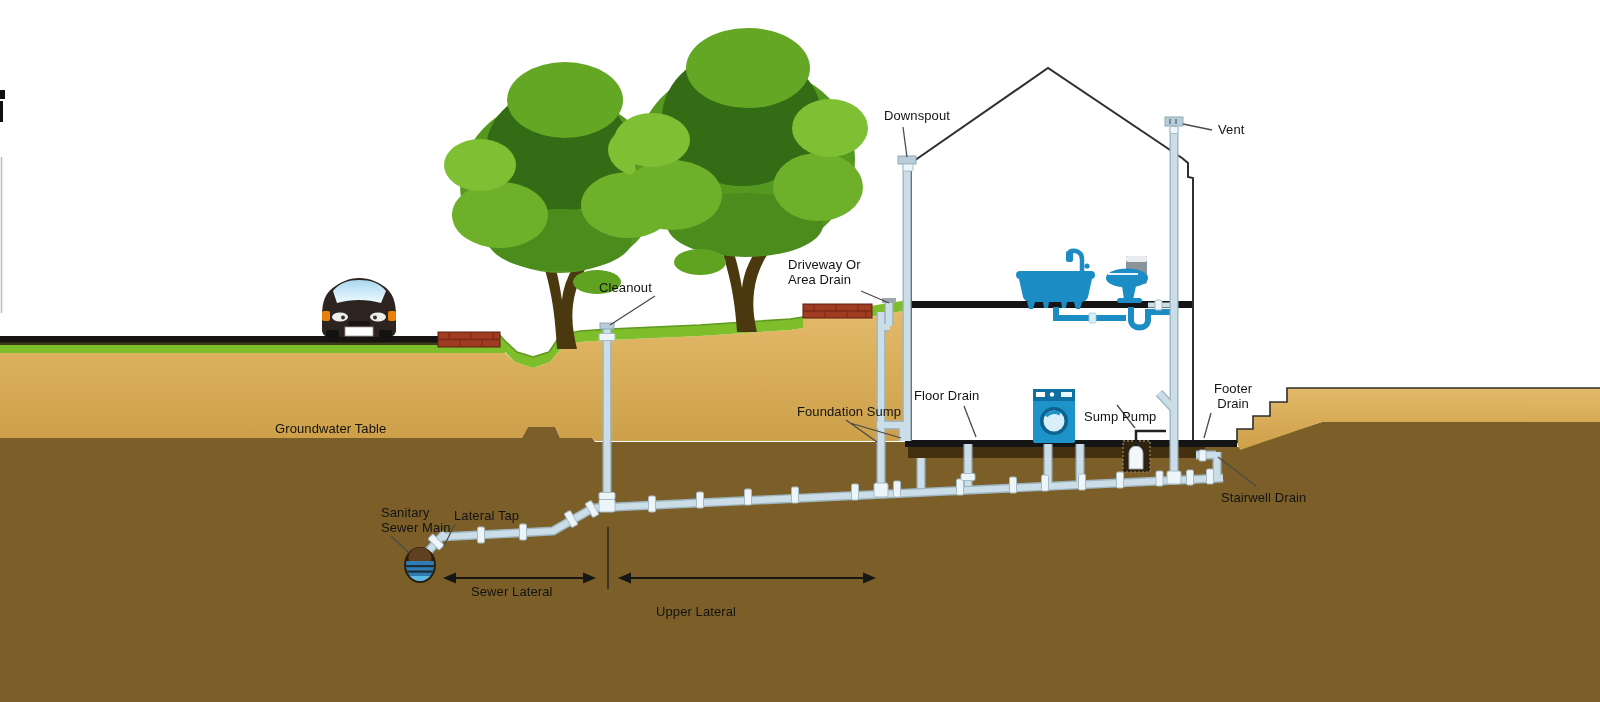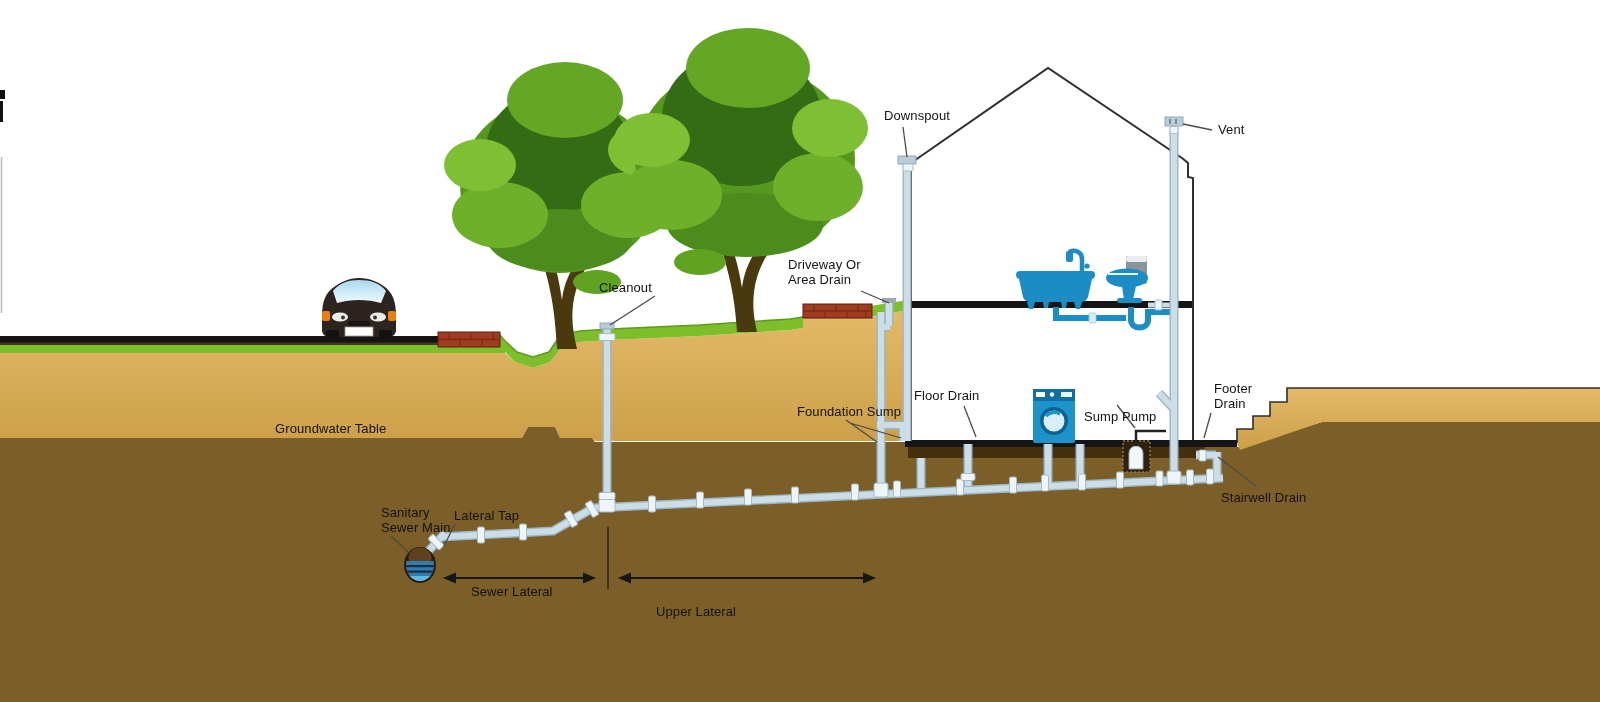--- a/index.html
+++ b/index.html
@@ -239,21 +239,21 @@
 </svg>
 
 <div class="lbl" style="left:884px;top:108px;">Downspout</div>
 <div class="lbl" style="left:1218px;top:122px;">Vent</div>
 <div class="lbl" style="left:599px;top:280px;">Cleanout</div>
 <div class="lbl center" style="left:788px;top:257px;width:94px;">Driveway Or
 Area Drain</div>
 <div class="lbl" style="left:797px;top:404px;">Foundation Sump</div>
 <div class="lbl" style="left:914px;top:388px;">Floor Drain</div>
 <div class="lbl" style="left:1084px;top:409px;">Sump Pump</div>
-<div class="lbl" style="left:1214px;top:381px;">Footer
+<div class="lbl" style="left:1214px;top:381px;text-align:center;">Footer
 Drain</div>
 <div class="lbl" style="left:1221px;top:490px;">Stairwell Drain</div>
 <div class="lbl" style="left:275px;top:421px;">Groundwater Table</div>
 <div class="lbl" style="left:381px;top:505px;">Sanitary
 Sewer Main</div>
 <div class="lbl" style="left:454px;top:508px;">Lateral Tap</div>
 <div class="lbl" style="left:471px;top:584px;">Sewer Lateral</div>
 <div class="lbl" style="left:656px;top:604px;">Upper Lateral</div>
 
 </div>

